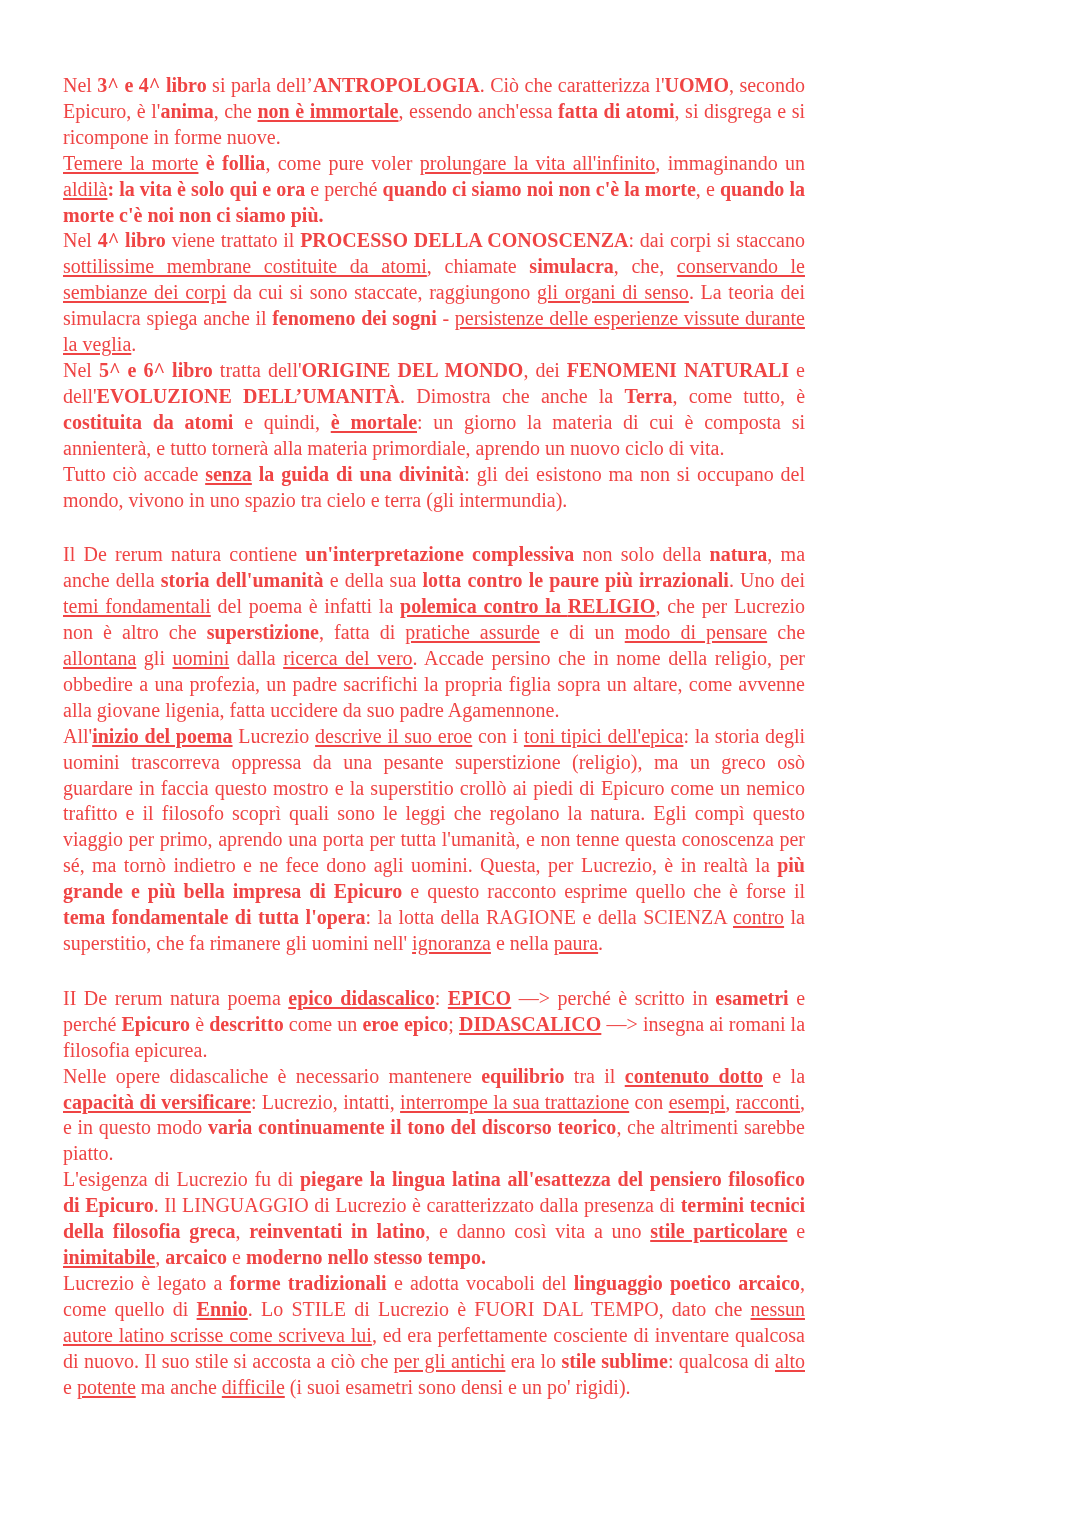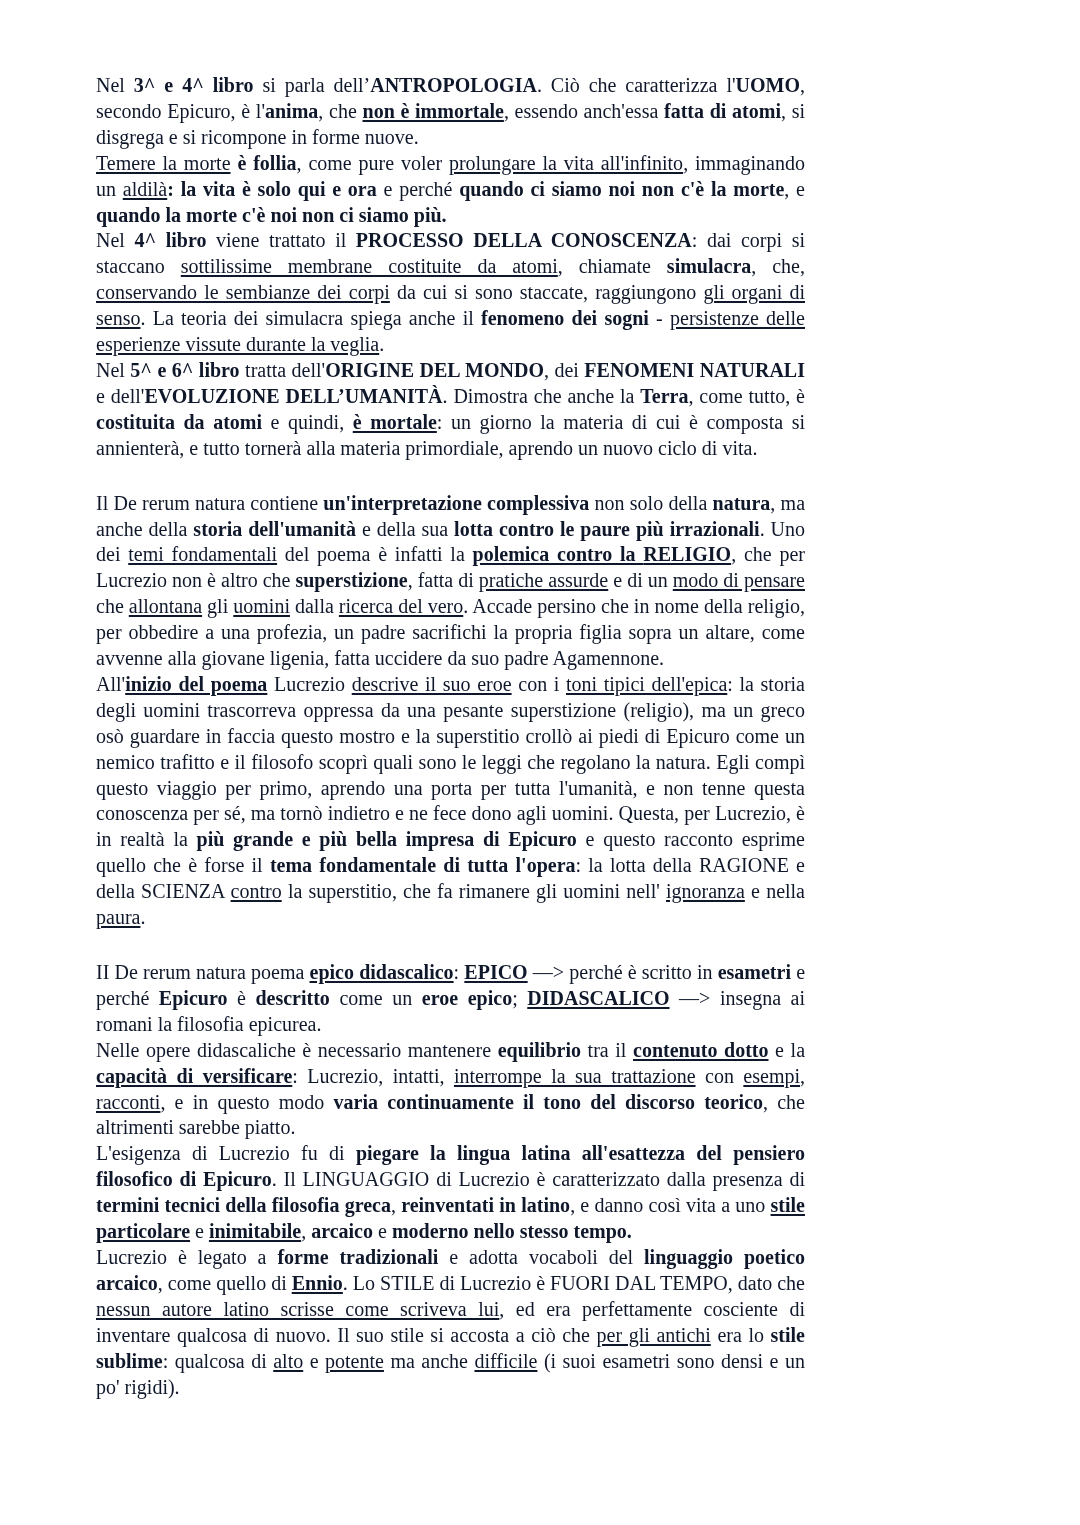--- a/index.html
+++ b/index.html
@@ -10,25 +10,25 @@
   body {
     width: 1080px;
     height: 1525px;
     overflow: hidden;
   }
   .page {
     box-sizing: border-box;
     width: 867px;
     height: 1525px;
     background: #ffffff;
-    padding: 73px 62px 0 96px;
+    padding: 73px 62px 0 63px;
     font-family: "Liberation Serif", "DejaVu Serif", serif;
     font-size: 20px;
     line-height: 25.9px;
-    color: #0f172a;
+    color: #ef4444;
     text-align: justify;
   }
   p.para {
     margin: 0;
     padding: 0;
   }
   p.para.space-before {
     margin-top: 29px;
   }
   .b { font-weight: bold; }
@@ -37,20 +37,21 @@
 </style>
 </head>
 <body>
 
 <div class="page">
   <div>
       <p class="para"><span>Nel </span><span class="b">3^ e 4^ libro</span><span> si parla dell’</span><span class="b">ANTROPOLOGIA</span><span>. Ciò che caratterizza l'</span><span class="b">UOMO</span><span>, secondo Epicuro, è l'</span><span class="b">anima</span><span>, che </span><span class="b u">non è immortale</span><span>, essendo anch'essa </span><span class="b">fatta di atomi</span><span>, si disgrega e si ricompone in forme nuove.</span></p>
       <p class="para"><span class="u">Temere la morte</span><span> </span><span class="b">è follia</span><span>, come pure voler </span><span class="u">prolungare la vita all'infinito</span><span>, immaginando un </span><span class="u">aldilà</span><span class="b">: la vita è solo qui e ora</span><span> e perché </span><span class="b">quando ci siamo noi non c'è la morte</span><span>, e </span><span class="b">quando la morte c'è noi non ci siamo più.</span></p>
       <p class="para"><span>Nel </span><span class="b">4^ libro</span><span> viene trattato il </span><span class="b">PROCESSO DELLA CONOSCENZA</span><span>: dai corpi si staccano </span><span class="u">sottilissime membrane costituite da atomi</span><span>, chiamate </span><span class="b i">simulacra</span><span>, che, </span><span class="u">conservando le sembianze dei corpi</span><span> da cui si sono staccate, raggiungono </span><span class="u">gli organi di senso</span><span>. La teoria dei simulacra spiega anche il </span><span class="b">fenomeno dei sogni</span><span> - </span><span class="u">persistenze delle esperienze vissute durante la veglia</span><span>.</span></p>
       <p class="para"><span>Nel </span><span class="b">5^ e 6^ libro</span><span> tratta dell'</span><span class="b">ORIGINE DEL MONDO</span><span>, dei </span><span class="b">FENOMENI NATURALI</span><span> e dell'</span><span class="b">EVOLUZIONE DELL’UMANITÀ</span><span>. Dimostra che anche la </span><span class="b">Terra</span><span>, come tutto, è </span><span class="b">costituita da atomi</span><span> e quindi, </span><span class="b u">è mortale</span><span>: un giorno la materia di cui è composta si annienterà, e tutto tornerà alla materia primordiale, aprendo un nuovo ciclo di vita.</span></p>
+      <p class="para"><span>Tutto ciò accade </span><span class="b u">senza</span><span class="b"> la guida di una divinità</span><span>: gli dei esistono ma non si occupano del mondo, vivono in uno spazio tra cielo e terra (gli </span><span class="i">intermundia</span><span>).</span></p>
       <p class="para space-before"><span>Il </span><span class="i">De rerum</span><span> natura contiene </span><span class="b">un'interpretazione complessiva</span><span> non solo della </span><span class="b">natura</span><span>, ma anche della </span><span class="b">storia dell'umanità</span><span> e della sua </span><span class="b">lotta contro le paure più irrazionali</span><span>. Uno dei </span><span class="u">temi fondamentali</span><span> del poema è infatti la </span><span class="b u">polemica contro la </span><span class="b i u">RELIGIO</span><span>, che per Lucrezio non è altro che </span><span class="b">superstizione</span><span>, fatta di </span><span class="u">pratiche assurde</span><span> e di un </span><span class="u">modo di pensare</span><span> che </span><span class="u">allontana</span><span> gli </span><span class="u">uomini</span><span> dalla </span><span class="u">ricerca del vero</span><span>. Accade persino che in nome della religio, per obbedire a una profezia, un padre sacrifichi la propria figlia sopra un altare, come avvenne alla giovane ligenia, fatta uccidere da suo padre Agamennone.</span></p>
       <p class="para"><span>All'</span><span class="b u">inizio del poema</span><span> Lucrezio </span><span class="u">descrive il suo eroe</span><span> con i </span><span class="u">toni tipici dell'epica</span><span>: la storia degli uomini trascorreva oppressa da una pesante superstizione (</span><span class="i">religio</span><span>), ma un greco osò guardare in faccia questo mostro e la </span><span class="i">superstitio</span><span> crollò ai piedi di Epicuro come un nemico trafitto e il filosofo scoprì quali sono le leggi che regolano la natura. Egli compì questo viaggio per primo, aprendo una porta per tutta l'umanità, e non tenne questa conoscenza per sé, ma tornò indietro e ne fece dono agli uomini. Questa, per Lucrezio, è in realtà la </span><span class="b">più grande e più bella impresa di Epicuro</span><span> e questo racconto esprime quello che è forse il </span><span class="b">tema fondamentale di tutta l'opera</span><span>: la lotta della RAGIONE e della SCIENZA </span><span class="u">contro</span><span> la </span><span class="i">superstitio</span><span>, che fa rimanere gli uomini nell' </span><span class="u">ignoranza</span><span> e nella </span><span class="u">paura</span><span>.</span></p>
       <p class="para space-before"><span>II </span><span class="i">De rerum</span><span> natura poema </span><span class="b u">epico didascalico</span><span>: </span><span class="b u">EPICO</span><span> —&gt; perché è scritto in </span><span class="b">esametri</span><span> e perché </span><span class="b">Epicuro</span><span> è </span><span class="b">descritto</span><span> come un </span><span class="b">eroe epico</span><span>; </span><span class="b u">DIDASCALICO</span><span> —&gt; insegna ai romani la filosofia epicurea.</span></p>
       <p class="para"><span>Nelle opere didascaliche è necessario mantenere </span><span class="b">equilibrio</span><span> tra il </span><span class="b u">contenuto dotto</span><span> e la </span><span class="b u">capacità di versificare</span><span>: Lucrezio, intatti, </span><span class="u">interrompe la sua trattazione</span><span> con </span><span class="u">esempi</span><span>, </span><span class="u">racconti</span><span>, e in questo modo </span><span class="b">varia continuamente il tono del discorso teorico</span><span>, che altrimenti sarebbe piatto.</span></p>
       <p class="para"><span>L'esigenza di Lucrezio fu di </span><span class="b">piegare la lingua latina all'esattezza del pensiero filosofico di Epicuro</span><span>. Il LINGUAGGIO di Lucrezio è caratterizzato dalla presenza di </span><span class="b">termini tecnici della filosofia greca</span><span>, </span><span class="b">reinventati in latino</span><span>, e danno così vita a uno </span><span class="b u">stile particolare</span><span> e </span><span class="b u">inimitabile</span><span>, </span><span class="b">arcaico</span><span> e </span><span class="b">moderno nello stesso tempo.</span></p>
       <p class="para"><span>Lucrezio è legato a </span><span class="b">forme tradizionali</span><span> e adotta vocaboli del </span><span class="b">linguaggio poetico arcaico</span><span>, come quello di </span><span class="b u">Ennio</span><span>. Lo STILE di Lucrezio è FUORI DAL TEMPO, dato che </span><span class="u">nessun autore latino scrisse come scriveva lui</span><span>, ed era perfettamente cosciente di inventare qualcosa di nuovo. Il suo stile si accosta a ciò che </span><span class="u">per gli antichi</span><span> era lo </span><span class="b i">stile sublime</span><span>: qualcosa di </span><span class="u">alto</span><span> e </span><span class="u">potente</span><span> ma anche </span><span class="u">difficile</span><span> (i suoi esametri sono densi e un po' rigidi).</span></p>
     </div>
 </div>
 
 </body></html>

